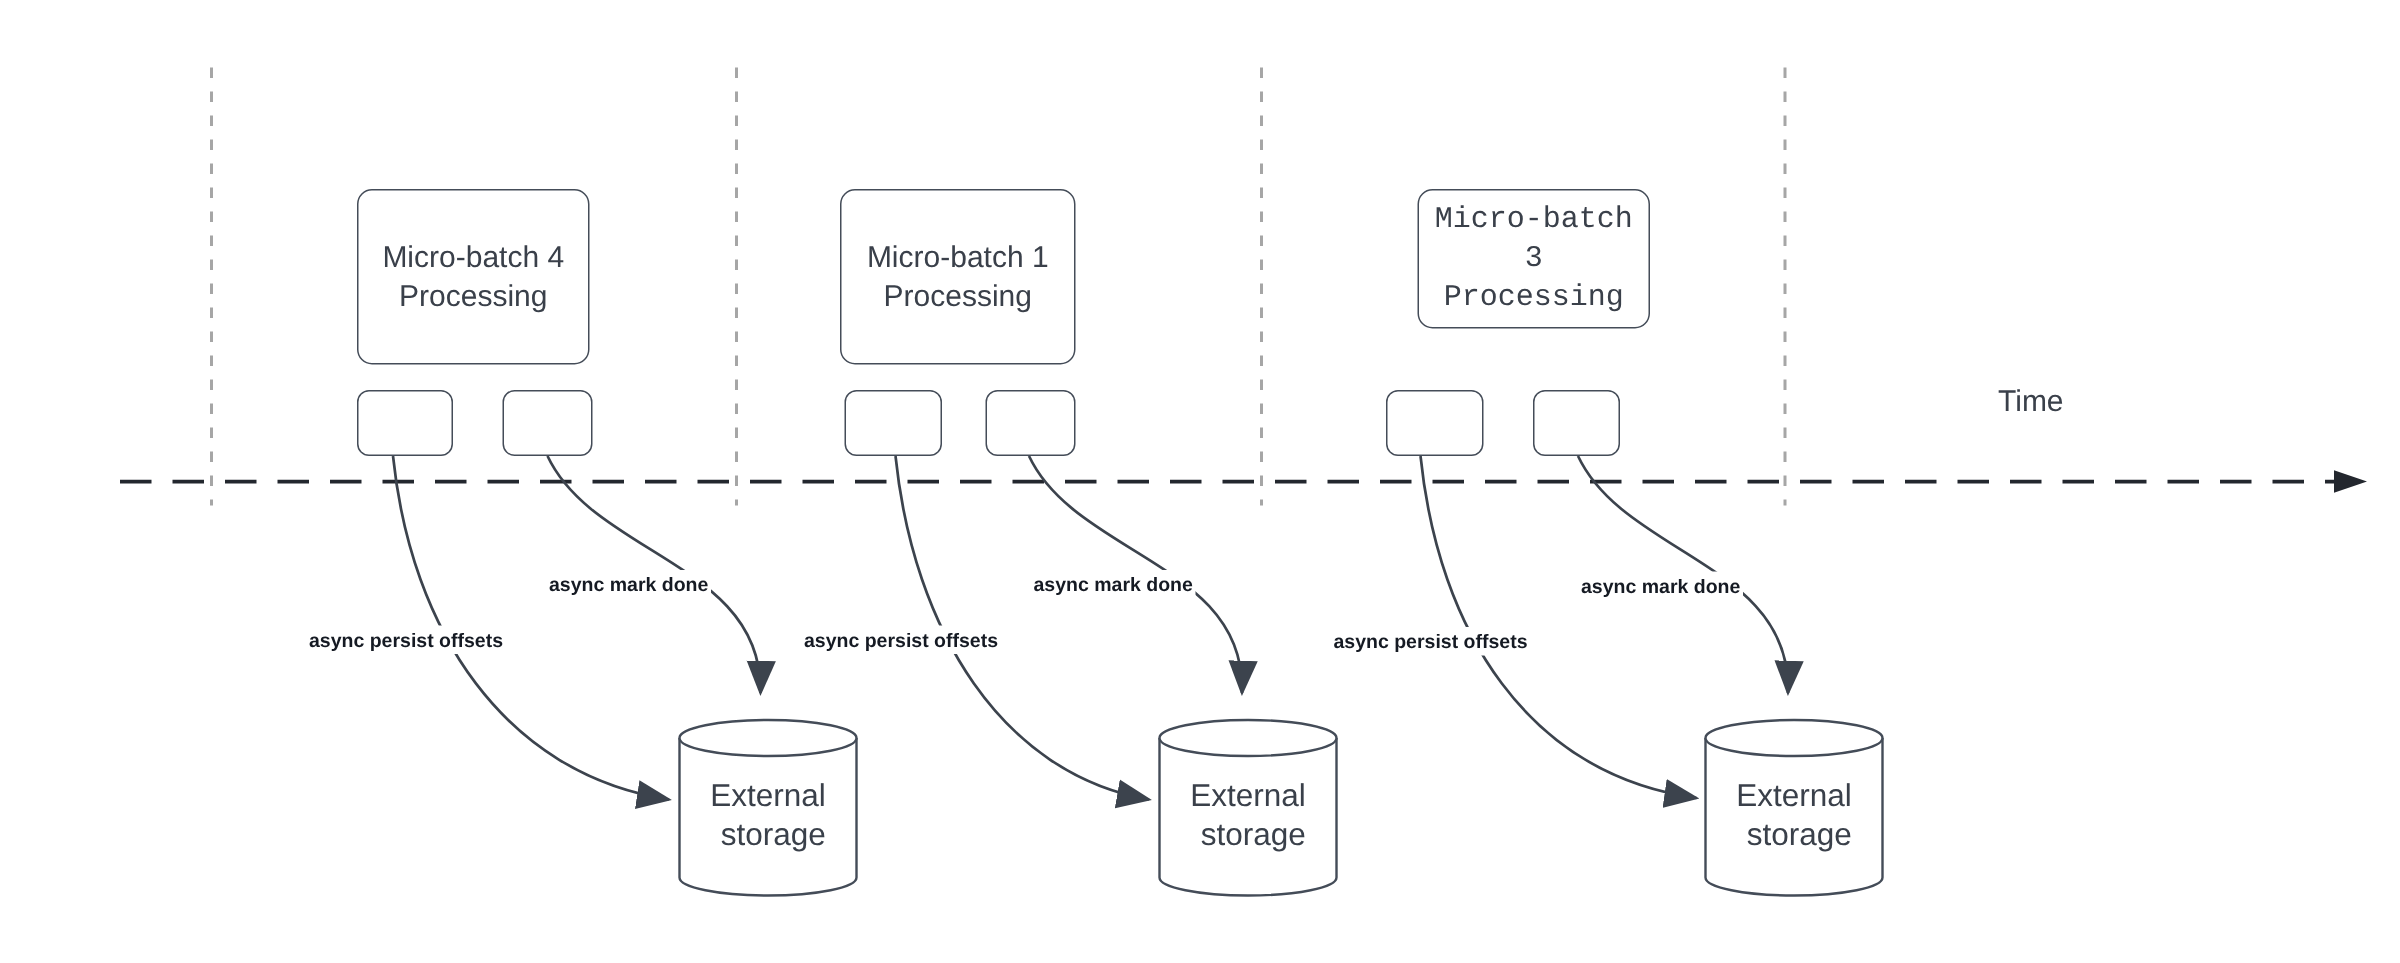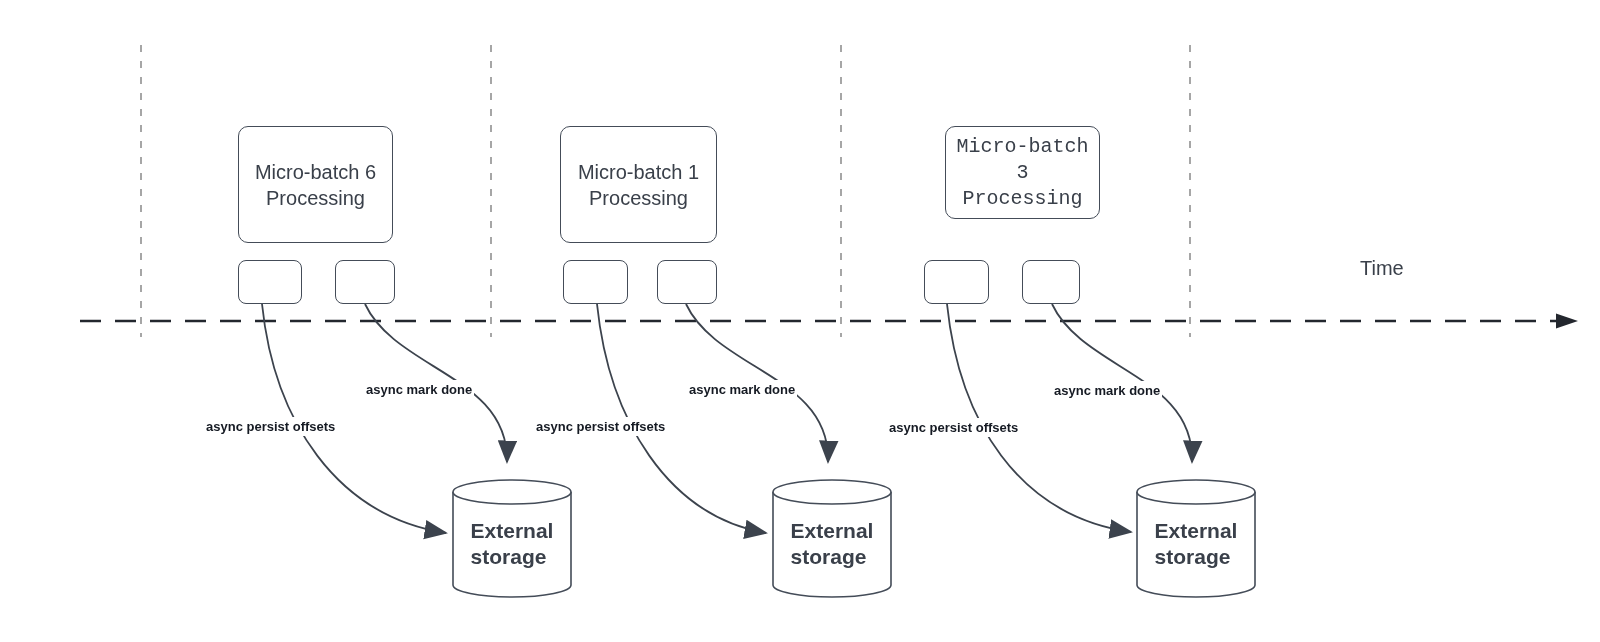--- a/index.html
+++ b/index.html
@@ -31,25 +31,25 @@
   .mini{
     position:absolute;box-sizing:border-box;background:#ffffff;
     border:1.6px solid var(--stroke);border-radius:8px;
   }
   .alabel{
     position:absolute;font-weight:bold;font-size:13px;line-height:19px;
     color:var(--label-text);background:#ffffff;padding:0 2px;white-space:nowrap;
   }
   .store-label{
     position:absolute;width:118px;height:52px;
-    display:flex;align-items:center;justify-content:center;text-align:left;
-    color:var(--box-text);font-size:21px;line-height:26px;white-space:pre-line;font-weight:bold;
+    display:flex;align-items:center;justify-content:center;text-align:right;
+    color:var(--box-text);font-size:21px;line-height:26px;white-space:pre-line;
   }
   .time-label{
-    position:absolute;left:1360px;top:257px;color:var(--box-text);font-size:20px;
+    position:absolute;left:1332px;top:257px;color:var(--box-text);font-size:20px;
   }
 </style>
 </head>
 <body>
 
 <div class="canvas">
 
   <svg width="1600" height="642" viewBox="0 0 1600 642">
     <defs>
       <marker id="arrow" viewBox="0 0 12 10" refX="11" refY="5" markerWidth="13" markerHeight="11" orient="auto-start-reverse">
@@ -81,21 +81,21 @@
     <g>
       <path class="cyl" d="M773,492 V585 A59,12 0 0 0 891,585 V492"></path>
       <ellipse class="cyl" cx="832" cy="492" rx="59" ry="12"></ellipse>
     </g>
     <g>
       <path class="cyl" d="M1137,492 V585 A59,12 0 0 0 1255,585 V492"></path>
       <ellipse class="cyl" cx="1196" cy="492" rx="59" ry="12"></ellipse>
     </g>
   </svg>
 
-  <div class="node" style="left:238px;top:126px;width:155px;height:117px;">Micro-batch 6
+  <div class="node" style="left:238px;top:126px;width:155px;height:117px;">Micro-batch 4
 Processing</div>
   <div class="mini" style="left:238px;top:260px;width:64px;height:44px;"></div>
   <div class="mini" style="left:335px;top:260px;width:60px;height:44px;"></div>
   <div class="alabel" style="left:204px;top:417px;">async persist offsets</div>
   <div class="alabel" style="left:364px;top:380px;">async mark done</div>
   <div class="store-label" style="left:453px;top:518px;">External
 storage</div>
 
   <div class="node" style="left:560px;top:126px;width:157px;height:117px;">Micro-batch 1
 Processing</div>

